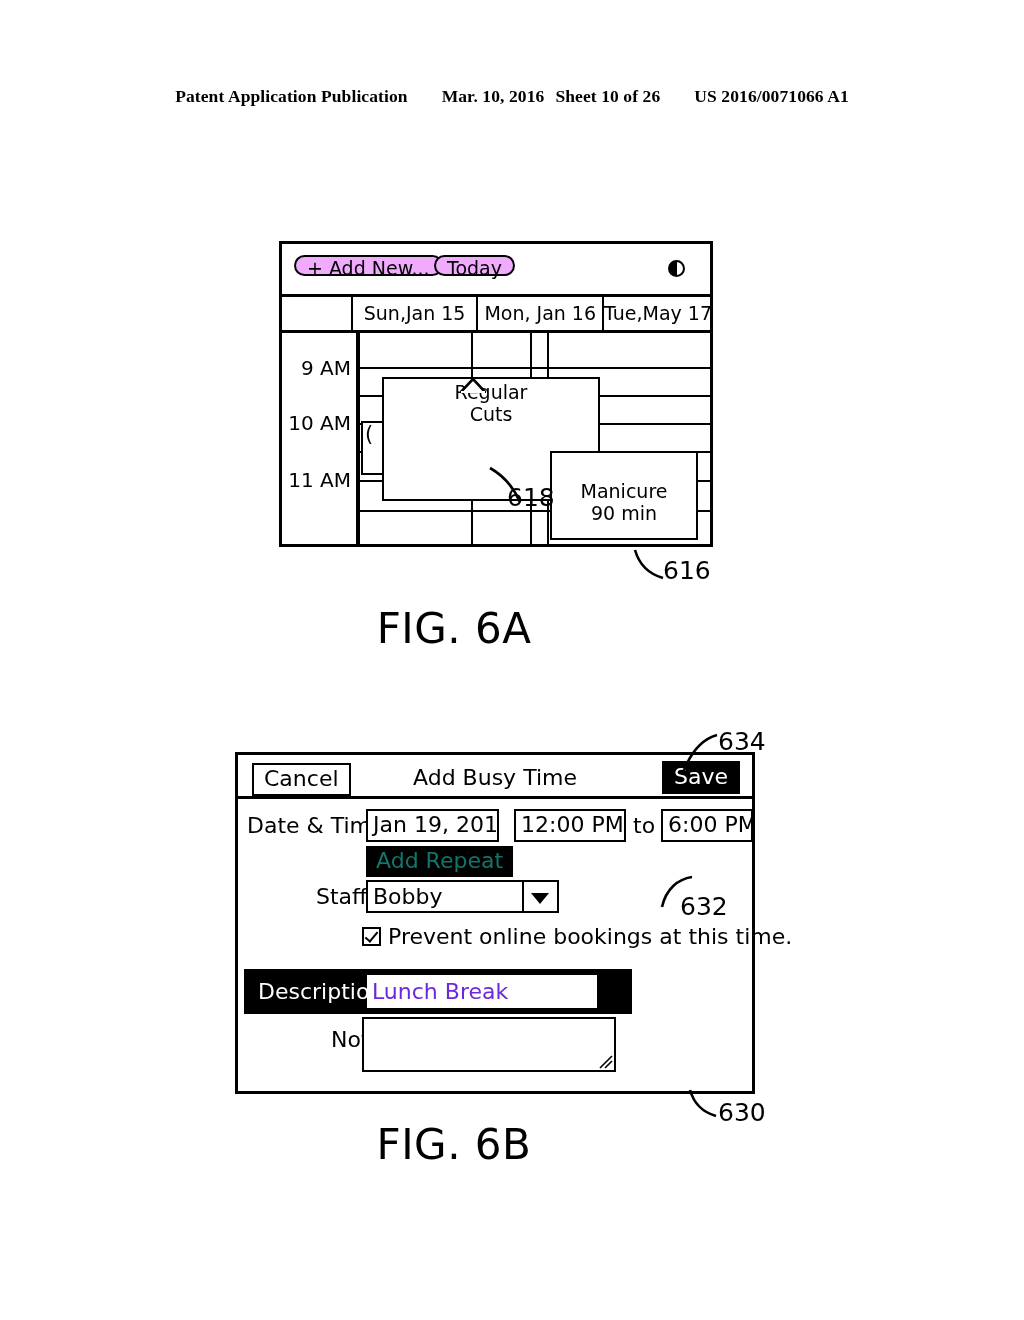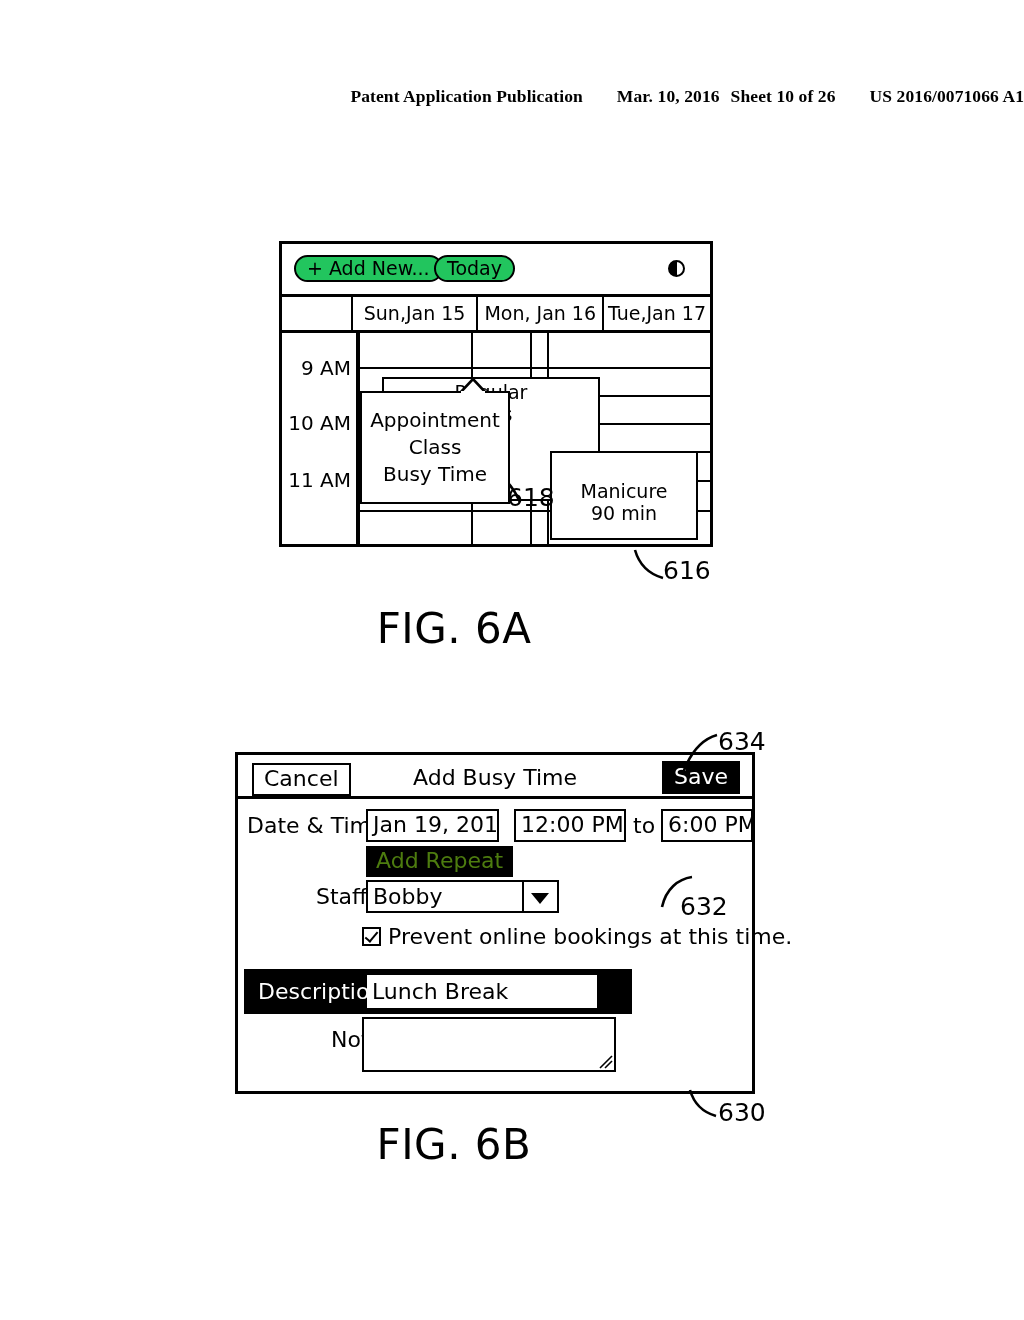--- a/index.html
+++ b/index.html
@@ -15,21 +15,21 @@
     color: #000000;
     overflow: hidden;
   }
 
   
   .pat-header {
     position: absolute;
     top: 86px;
     left: 0;
     width: 1024px;
-    text-align: right;
+    text-align: center;
     font-family: "Liberation Serif", serif;
     font-weight: bold;
     font-size: 17.5px;
     letter-spacing: 0.1px;
     white-space: nowrap;
   }
   .pat-header span { display: inline-block; vertical-align: baseline; }
   .hdr-pub { margin-right: 34px; }
   .hdr-date { margin-right: 11px; }
   .hdr-sheet { margin-right: 34px; }
@@ -68,28 +68,28 @@
   
   .cal-toolbar {
     position: relative;
     height: 53px;
     border-bottom: 3px solid #000;
     box-sizing: border-box;
   }
   .pill {
     position: absolute;
     top: 11px;
-    height: 27px;
+    height: 21px;
     border: 2.6px solid #000;
     border-radius: 14px;
     box-sizing: border-box;
     font-size: 19px;
     line-height: 22px;
     text-align: center;
-    background: #22c55e;
+    background: #f0abfc;
     white-space: nowrap;
     padding: 0 11px;
   }
   #btn-add-new { left: 12px; }
   #btn-today { left: 152px; }
   #icon-contrast {
     position: absolute;
     top: 16px;
     left: 386px;
     width: 17px;
@@ -282,21 +282,21 @@
   #fld-date  { left: 128px; top: 10px; width: 133px; height: 33px; }
   #fld-start { left: 276px; top: 10px; width: 112px; height: 33px; }
   #lbl-to    { left: 395px; top: 14px; }
   #fld-end   { left: 423px; top: 10px; width: 92px;  height: 33px; }
 
   #btn-add-repeat {
     position: absolute;
     left: 128px; top: 47px;
     padding: 2px 10px 4px 10px;
     background: #000;
-    color: #4d7c0f;
+    color: #0f766e;
     font-size: 22px;
     line-height: 25px;
   }
 
   #lbl-staff { left: 78px; top: 85px; }
   #fld-staff {
     left: 128px; top: 81px;
     width: 193px; height: 33px;
     padding: 0;
     text-decoration: underline;
@@ -354,21 +354,21 @@
     color: #fff;
     font-size: 22px;
     line-height: 27px;
     white-space: nowrap;
   }
   #fld-description {
     position: absolute;
     left: 123px; top: 6px;
     width: 230px; height: 33px;
     background: #fff;
-    color: #000000;
+    color: #6d28d9;
     font-size: 22px;
     line-height: 33px;
     padding: 0 5px;
     box-sizing: border-box;
     white-space: nowrap;
     overflow: hidden;
   }
 
   #lbl-notes { left: 93px; top: 228px; }
   #fld-notes {
@@ -397,21 +397,21 @@
   <div class="cal-toolbar">
     <div class="pill" id="btn-add-new">+ Add New...</div>
     <div class="pill" id="btn-today">Today</div>
     <div id="icon-contrast"></div>
   </div>
 
   <div class="cal-head">
     <div class="hcell time-col"></div>
     <div class="hcell day">Sun,Jan 15</div>
     <div class="hcell day">Mon, Jan 16</div>
-    <div class="hcell day">Tue,Jan 17</div>
+    <div class="hcell day">Tue,May 17</div>
   </div>
 
   <div class="cal-body">
 
     <div class="col-time">
       <div class="time-label" style="top:25px">9 AM</div>
       <div class="time-label" style="top:80px">10 AM</div>
       <div class="time-label" style="top:137px">11 AM</div>
     </div>
 
@@ -440,25 +440,20 @@
     <div class="appt" id="appt-manicure">
       <div>Manicure</div>
       <div>90 min</div>
     </div>
 
     <svg id="popup-pointer" viewBox="0 0 26 14">
       <polygon points="0,14 13,0 26,14" fill="#ffffff" stroke="#000000" stroke-width="2.6"></polygon>
       <rect x="1" y="12" width="24" height="4" fill="#ffffff"></rect>
     </svg>
 
-    <div id="popup-menu">
-      <div class="mi">Appointment</div>
-      <div class="mi">Class</div>
-      <div class="mi">Busy Time</div>
-    </div>
 
   </div>
 </div>
 
 <svg class="leader" style="left:488px; top:466px; width:50px; height:40px;">
   <path d="M2,2 C16,10 26,22 32,36"></path>
 </svg>
 <div class="refnum" style="left:507px; top:483px;">618</div>
 
 <svg class="leader" style="left:633px; top:548px; width:50px; height:34px;">

